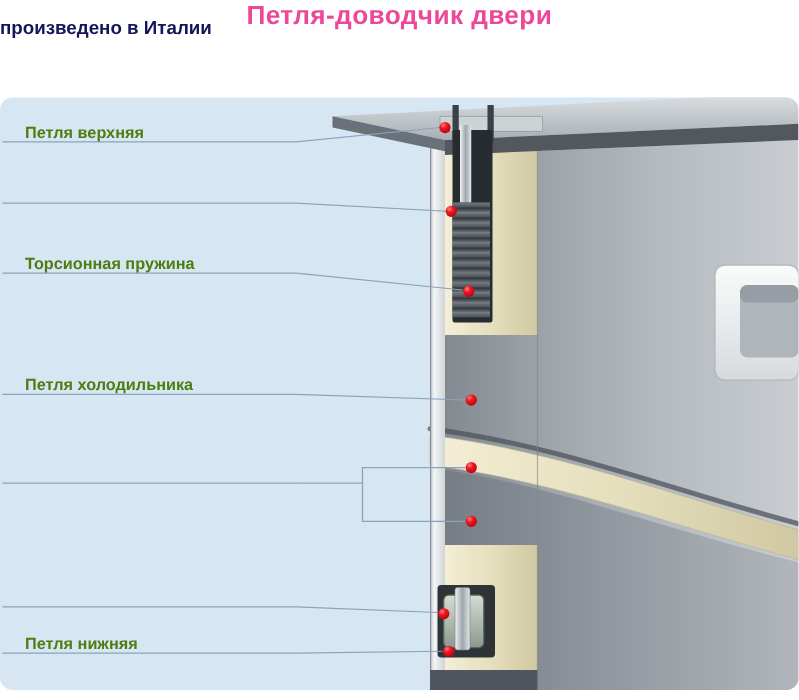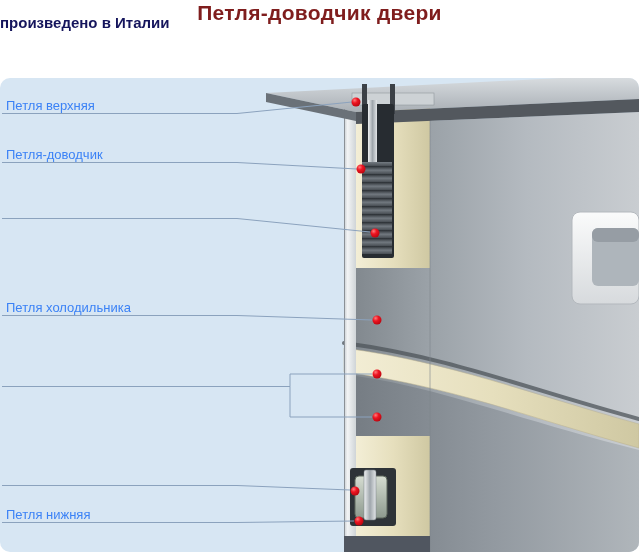--- a/index.html
+++ b/index.html
@@ -2,30 +2,30 @@
 <html><head>
 <meta charset="utf-8">
 <style>
   html,body{margin:0;padding:0;background:#fff;}
   .stage{
     position:relative;width:639px;height:560px;background:#ffffff;
     font-family:"Liberation Sans",sans-serif;overflow:hidden;
   }
   .title{
     position:absolute;top:1px;left:0;width:100%;text-align:center;
-    font-size:21px;font-weight:bold;color:#7f1d1d;letter-spacing:.3px;
+    font-size:21px;font-weight:bold;color:#ec4899;letter-spacing:.3px;
   }
   .subtitle{
     position:absolute;top:14px;left:0;width:100%;text-align:left;
     font-size:15px;font-weight:bold;color:#15155c;
   }
   svg.diagram{position:absolute;left:0;top:0;}
   .lbl{
-    position:absolute;left:6px;font-size:13px;color:#3b82f6;
-    white-space:nowrap;line-height:19px;z-index:2;
+    position:absolute;left:20px;font-size:13px;color:#4d7c0f;
+    white-space:nowrap;line-height:19px;z-index:2;font-weight:bold;
   }
 </style>
 </head>
 <body>
 
 <div class="stage">
 
   <div class="title">Петля-доводчик двери</div>
   <div class="subtitle">произведено в Италии</div>
 
@@ -141,19 +141,19 @@
       <circle cx="375" cy="233" r="4.5"></circle>
       <circle cx="377" cy="320" r="4.5"></circle>
       <circle cx="377" cy="374" r="4.5"></circle>
       <circle cx="377" cy="417" r="4.5"></circle>
       <circle cx="355" cy="491" r="4.5"></circle>
       <circle cx="359" cy="521" r="4.5"></circle>
     </g>
   </svg>
 
   <div class="lbl" style="top:96px">Петля верхняя</div>
-  <div class="lbl" style="top:145px">Петля-доводчик</div>
+  <div class="lbl" style="top:201px">Торсионная пружина</div>
   <div class="lbl" style="top:298px">Петля холодильника</div>
   <div class="lbl" style="top:346px">
   </div>
   <div class="lbl" style="top:505px">Петля нижняя</div>
 
 </div>
 
 </body></html>

